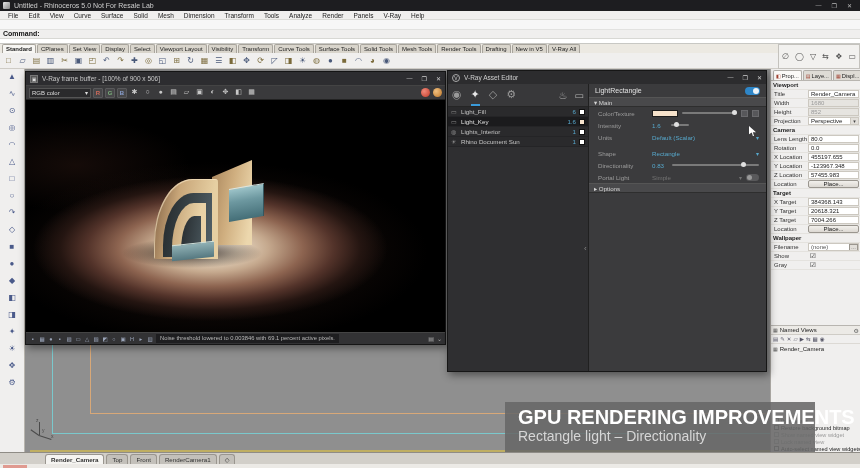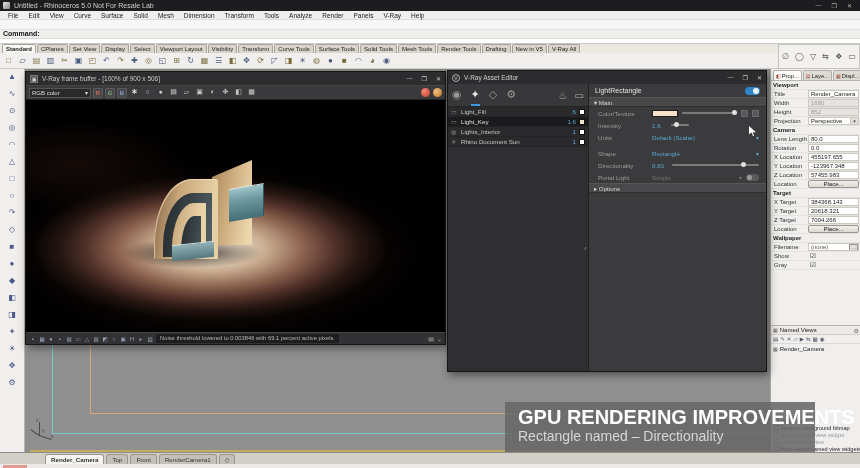--- a/index.html
+++ b/index.html
@@ -623,21 +623,21 @@
     </div>
       <div class="nv-check">
       <span class="cb"></span>
       <span>Auto-select named view widgets</span>
     </div>
     </div>
 </div>
 
 <div id="caption" class="abs">
   <div id="cap-title">GPU RENDERING IMPROVEMENTS</div>
-  <div id="cap-sub">Rectangle named – Directionality</div>
+  <div id="cap-sub">Rectangle light – Directionality</div>
 </div>
 
 <div id="vp-tabs" class="abs">
     <span class="vp-tab active">Render_Camera</span>
     <span class="vp-tab">Top</span>
     <span class="vp-tab">Front</span>
     <span class="vp-tab">RenderCamera1</span>
     <span class="vp-tab">◇</span>
   </div>
 <div id="bottom-strip" class="abs">

